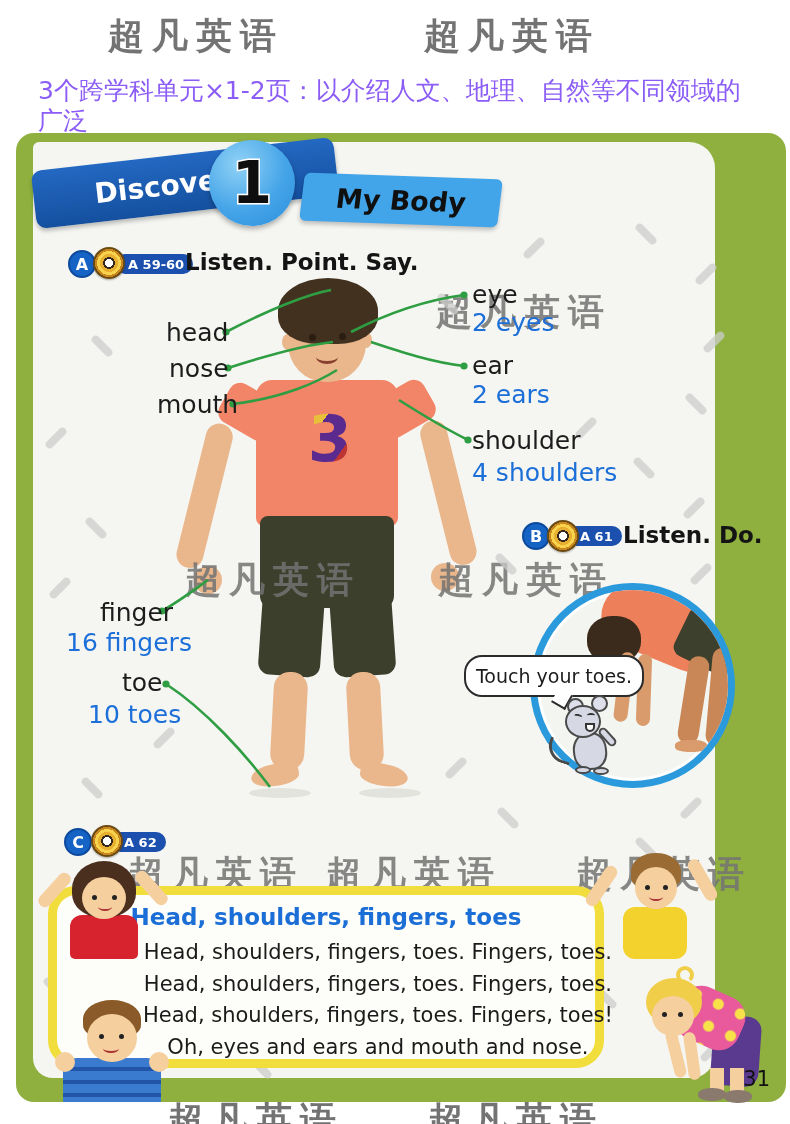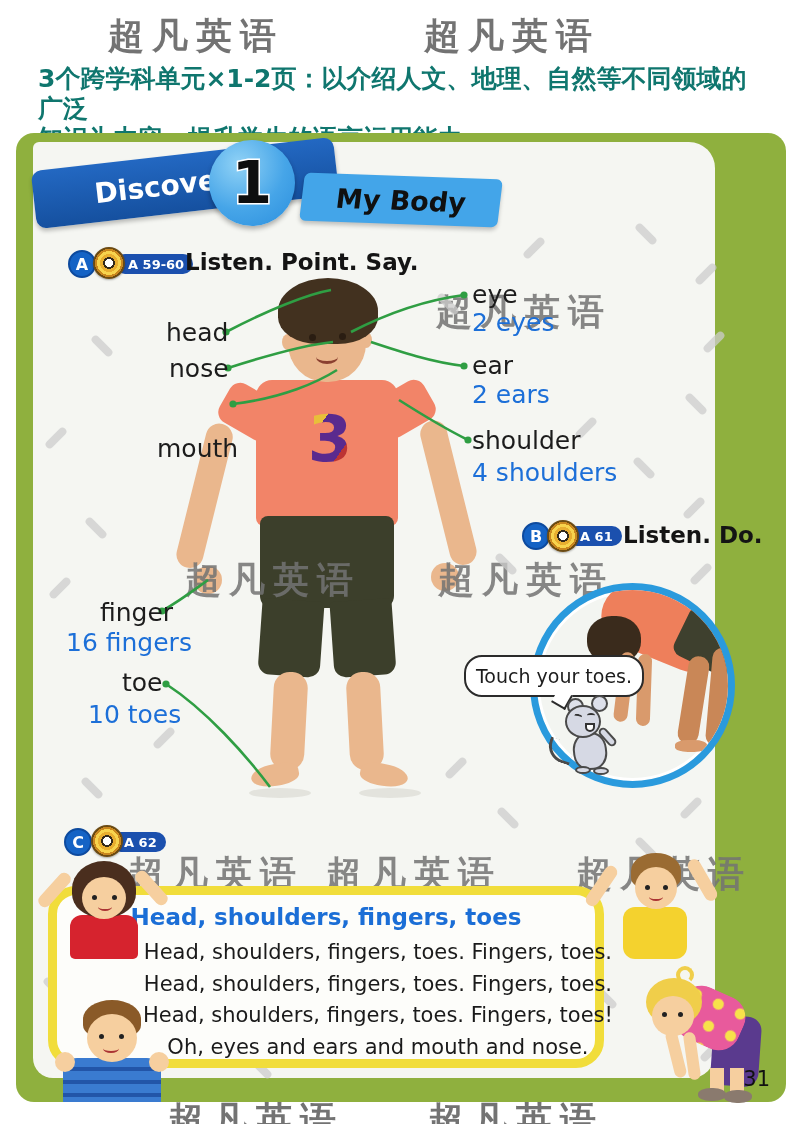--- a/index.html
+++ b/index.html
@@ -10,22 +10,22 @@
   .wm.inpage{z-index:6;opacity:.85;}
   .dash{position:absolute;width:26px;height:8px;border-radius:4px;background:#cccccc;opacity:.75;z-index:6;}
   
   .badge{position:absolute;left:24px;top:6px;width:288px;height:52px;z-index:2;
          background:linear-gradient(#9b9dcf 0%,#8284bf 45%,#7577b3 100%);
          border:3px solid #6b6dab;border-radius:14px;box-sizing:border-box;
          box-shadow:0 3px 0 rgba(90,90,140,.45);
          display:flex;align-items:center;justify-content:center;gap:12px;
          color:#fff;font-weight:800;font-size:30px;}
   .badge .num{background:rgba(255,255,255,.18);border-radius:8px;padding:0 7px;line-height:40px;}
-  .desc{position:absolute;left:38px;top:64px;width:724px;z-index:2;color:#0f766e;
-        font-size:25px;line-height:30px;font-weight:700;}
+  .desc{position:absolute;left:38px;top:76px;width:724px;z-index:2;color:#8b5cf6;
+        font-size:25px;line-height:30px;font-weight:400;}
   
   .card{position:absolute;left:16px;top:133px;width:770px;height:969px;background:#8fb03e;border-radius:18px;z-index:2;}
   .bookpage{position:absolute;left:17px;top:9px;width:682px;height:936px;background:#f5f6f2;
             border-radius:6px 26px 24px 20px;overflow:visible;}
   
   .ribbon{position:absolute;left:0px;top:12px;width:304px;height:58px;z-index:11;
           background:linear-gradient(#2368c2,#15509f);border-radius:10px;transform:rotate(-6.5deg);
           display:flex;align-items:center;justify-content:center;color:#fff;font-weight:800;font-size:28px;
           box-shadow:0 3px 4px rgba(0,0,0,.25);}
   .unit-circle{position:absolute;left:176px;top:-2px;width:86px;height:86px;border-radius:50%;z-index:12;
@@ -280,21 +280,21 @@
             <circle cx="431" cy="153" r="3.6"></circle>
           <circle cx="431" cy="224" r="3.6"></circle>
             <circle cx="435" cy="298" r="3.6"></circle>
           <circle cx="129" cy="469" r="3.6"></circle>
             <circle cx="133" cy="542" r="3.6"></circle>
         </g>
       </svg>
 
       <div class="lab" style="left:133px;top:176px;">head</div>
       <div class="lab" style="left:136px;top:212px;">nose</div>
-      <div class="lab" style="left:124px;top:248px;margin-top:44px;">mouth</div>
+      <div class="lab" style="left:124px;top:248px;">mouth</div>
       <div class="lab" style="left:439px;top:138px;">eye</div>
       <div class="cnt" style="left:439px;top:166px;">2 eyes</div>
       <div class="lab" style="left:439px;top:209px;">ear</div>
       <div class="cnt" style="left:439px;top:238px;">2 ears</div>
       <div class="lab" style="left:439px;top:284px;">shoulder</div>
       <div class="cnt" style="left:439px;top:316px;">4 shoulders</div>
       <div class="lab" style="left:67px;top:456px;">finger</div>
       <div class="cnt" style="left:33px;top:486px;">16 fingers</div>
       <div class="lab" style="left:89px;top:526px;">toe</div>
       <div class="cnt" style="left:55px;top:558px;">10 toes</div>

